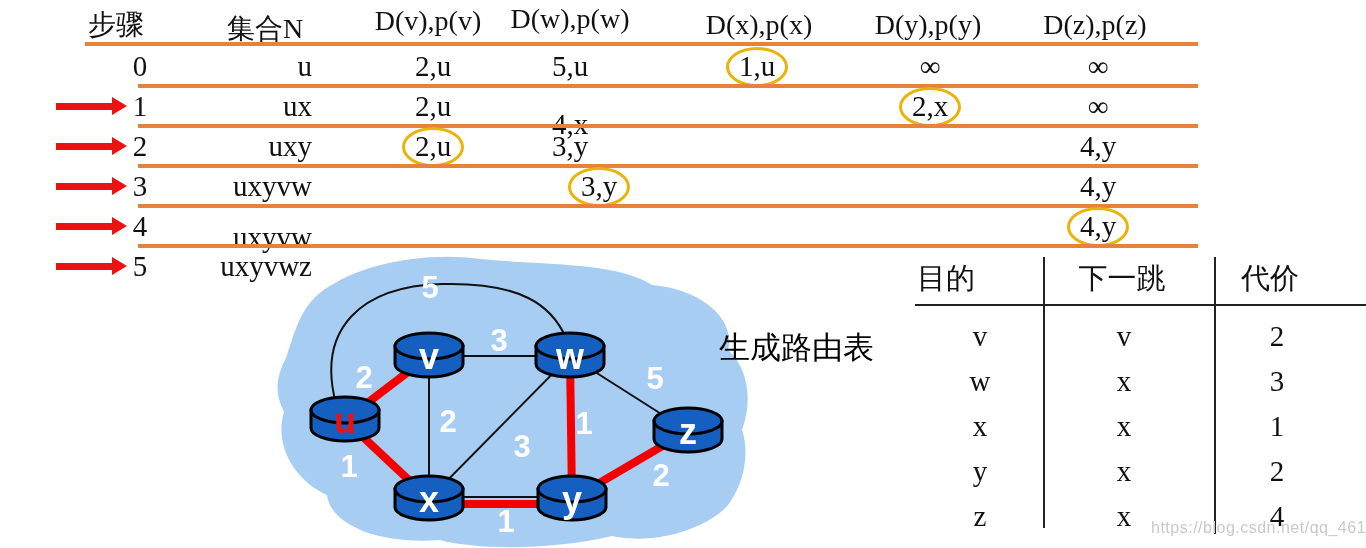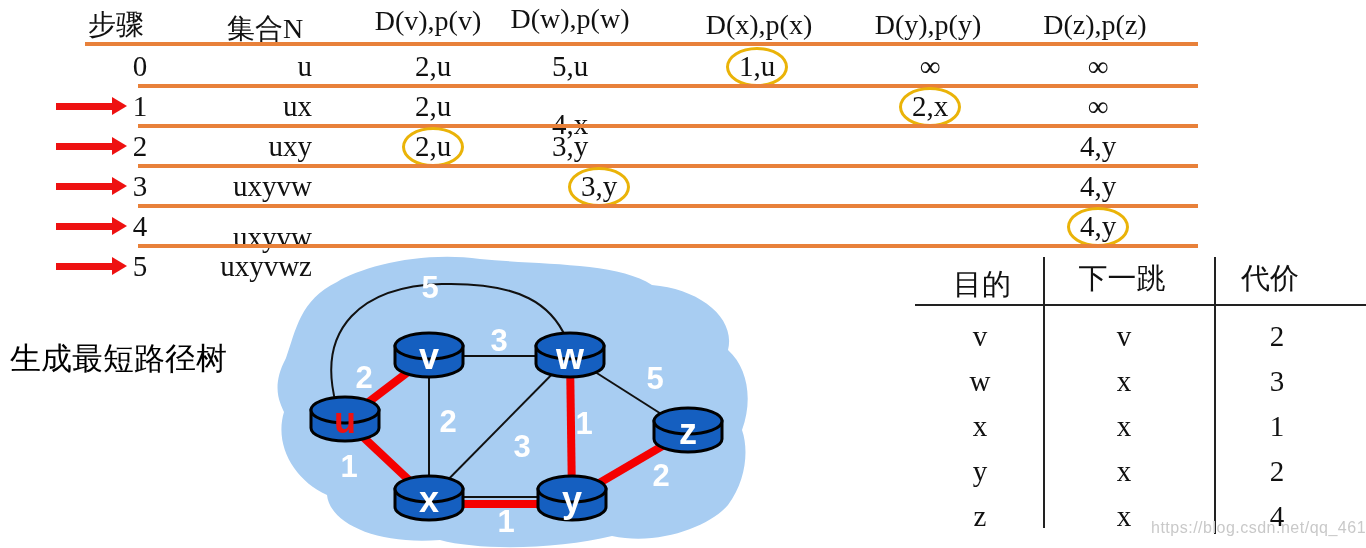--- a/index.html
+++ b/index.html
@@ -116,23 +116,23 @@
       <div class="oline" style="left: 138px; top: 204px; width: 1060px; background: rgb(232, 129, 58);"></div>
       <div class="vcell" style="left: 105px; top: 206px; width: 70px;">4</div>
       <div class="vcell right" style="left: 180px; top: 217px; width: 132px;">uxyvw</div>
       <div class="vcell" style="left: 1028px; top: 206px; width: 140px;"><span class="circ">4,y</span></div>
       <div class="arrow" style="left: 56px; top: 223px;"></div>
       <div class="oline" style="left: 138px; top: 244px; width: 1060px; background: rgb(232, 129, 58);"></div>
       <div class="vcell" style="left: 105px; top: 246px; width: 70px;">5</div>
       <div class="vcell right" style="left: 180px; top: 246px; width: 132px;">uxyvwz</div>
       <div class="arrow" style="left: 56px; top: 263px;"></div>
     </div>
-  <div class="caption caption-tree">生成最短路径树</div>
+  <div class="caption caption-routing">生成路由表</div>
   <div id="routing-table">
-      <div class="rt-h" style="left: 892px; top: 258px; width: 180px; margin-top: 6px;">目的</div>
+      <div class="rt-h" style="left: 856px; top: 258px; width: 180px;">目的</div>
       <div class="rt-h" style="left: 1032px; top: 258px; width: 180px;">下一跳</div>
       <div class="rt-h" style="left: 1180px; top: 258px; width: 180px;">代价</div>
       <div class="rt-hline" style="left: 915px; top: 304px; width: 451px;"></div>
       <div class="rt-vline" style="left: 1043px; top: 257px; height: 271px;"></div>
       <div class="rt-vline" style="left: 1214px; top: 257px; height: 277px;"></div>
       <div class="rt-c" style="left: 920px; top: 315px; width: 120px;">v</div>
       <div class="rt-c" style="left: 1064px; top: 315px; width: 120px;">v</div>
       <div class="rt-c" style="left: 1217px; top: 315px; width: 120px;">2</div>
       <div class="rt-c" style="left: 920px; top: 360px; width: 120px;">w</div>
       <div class="rt-c" style="left: 1064px; top: 360px; width: 120px;">x</div>

